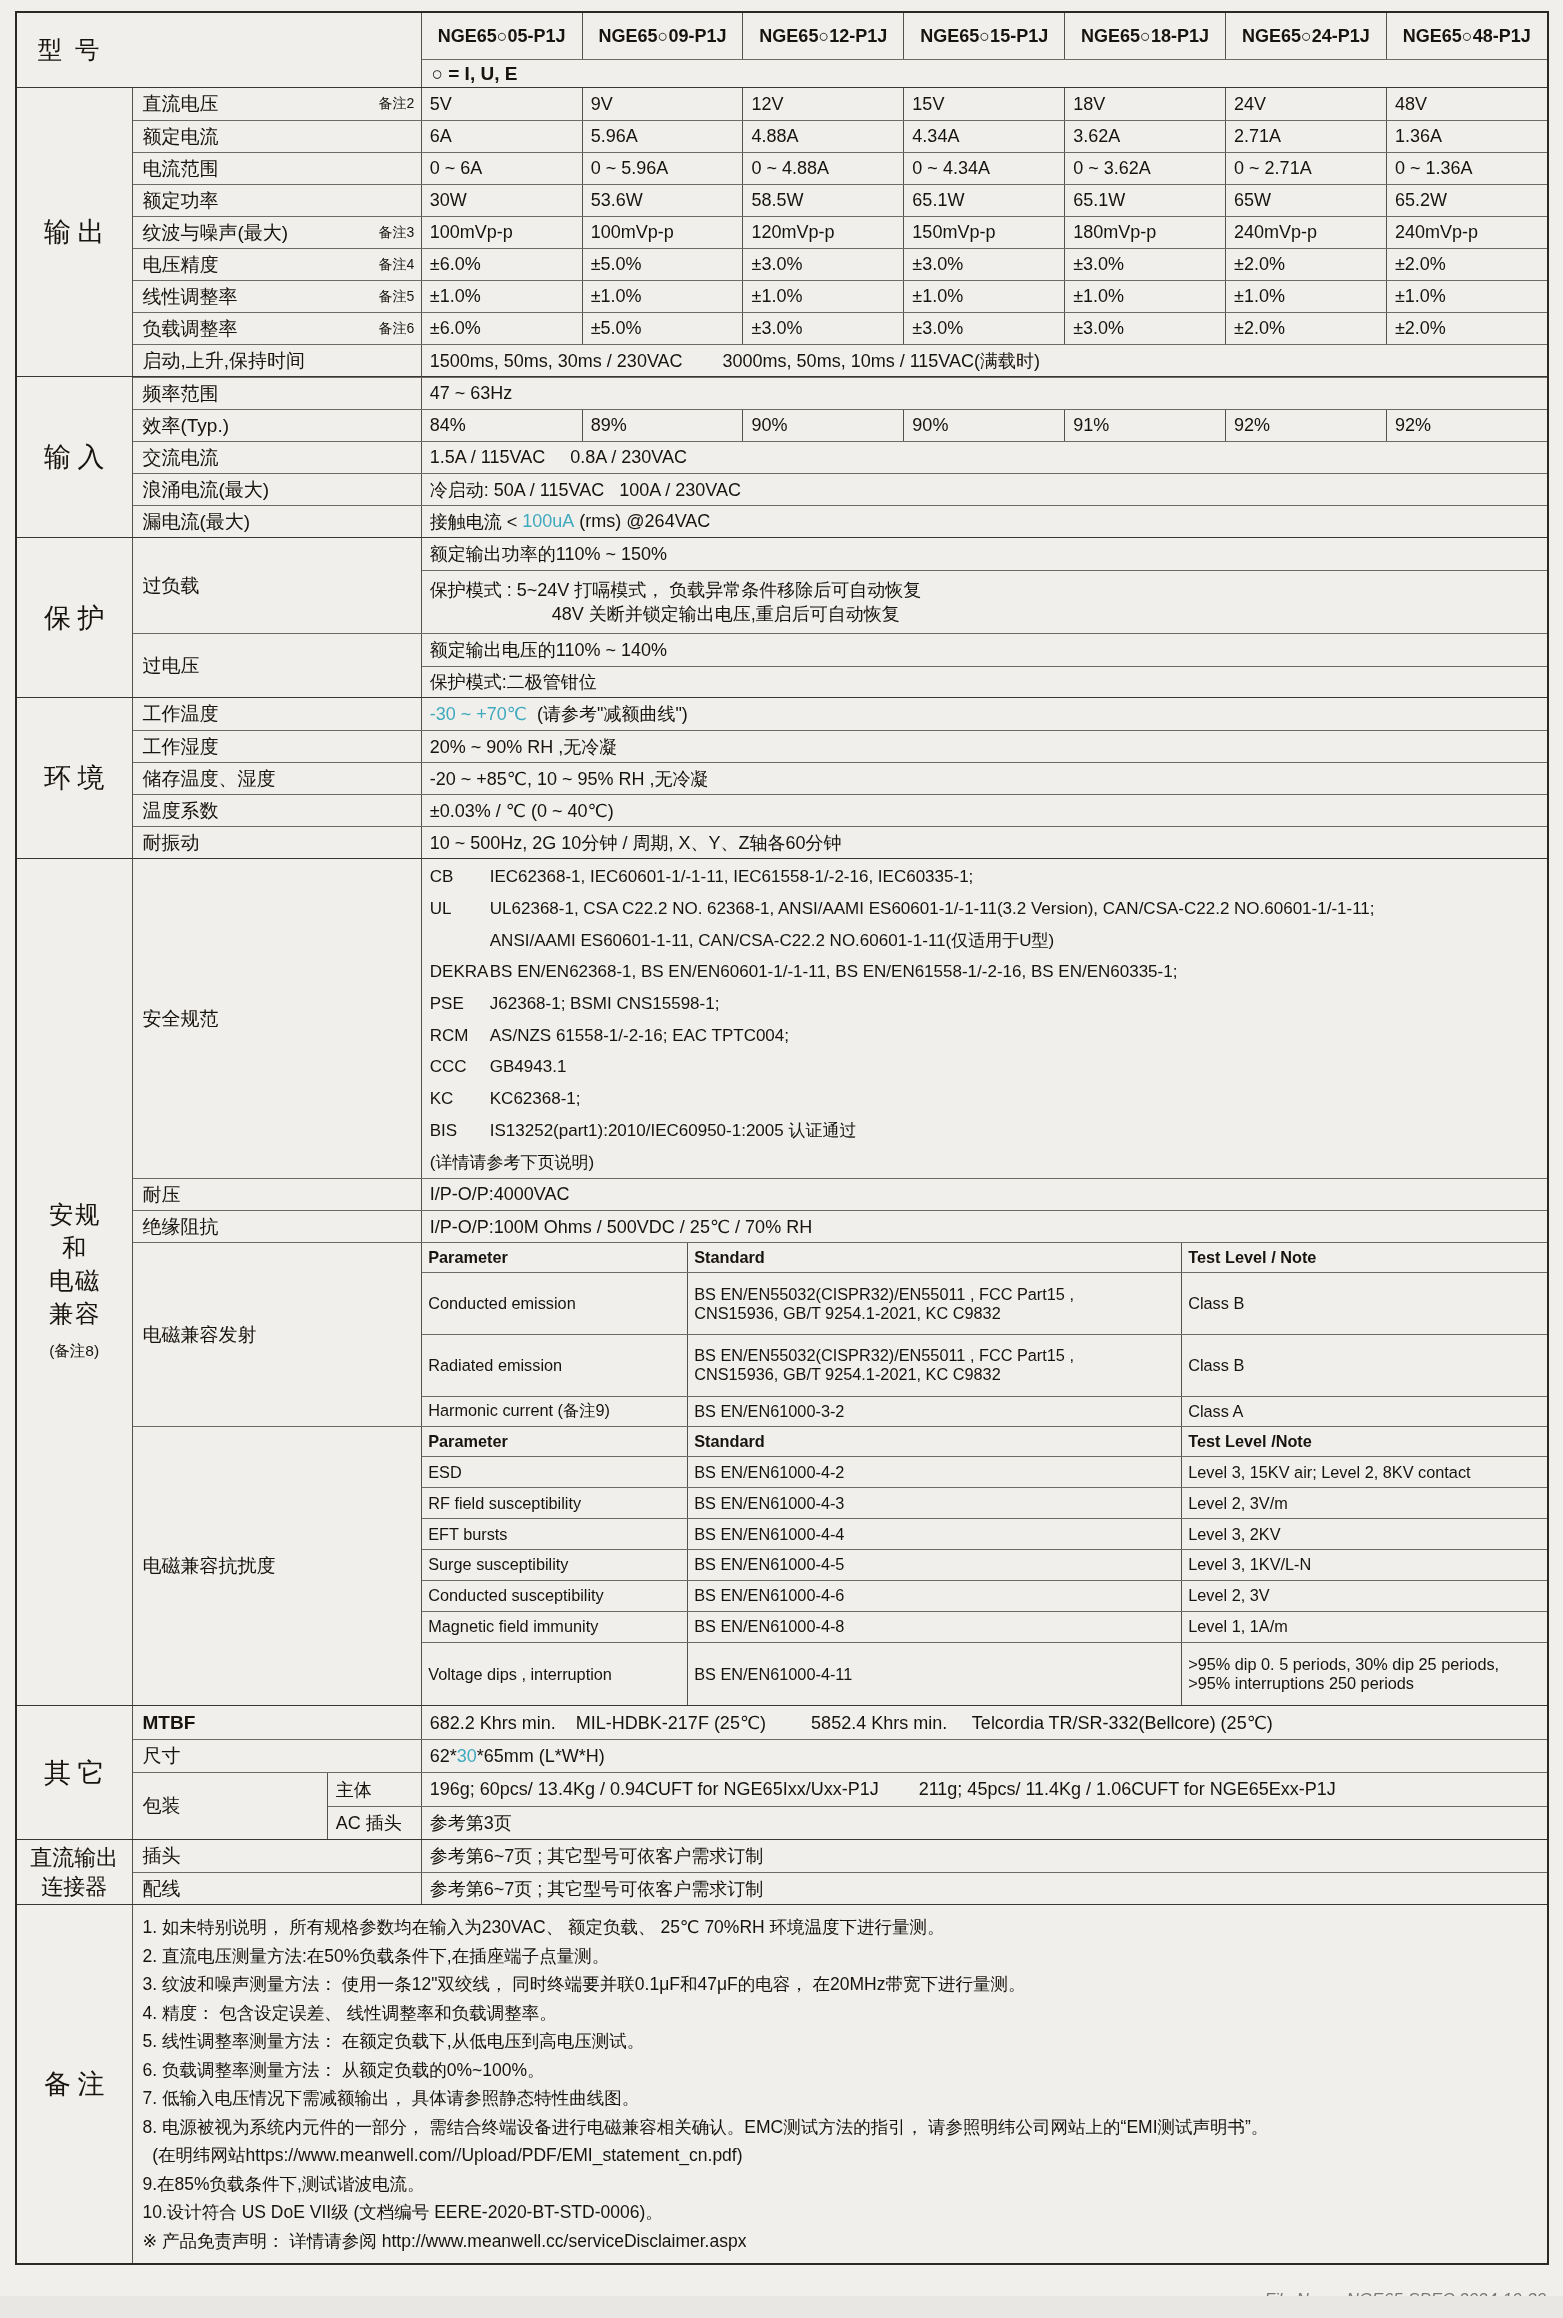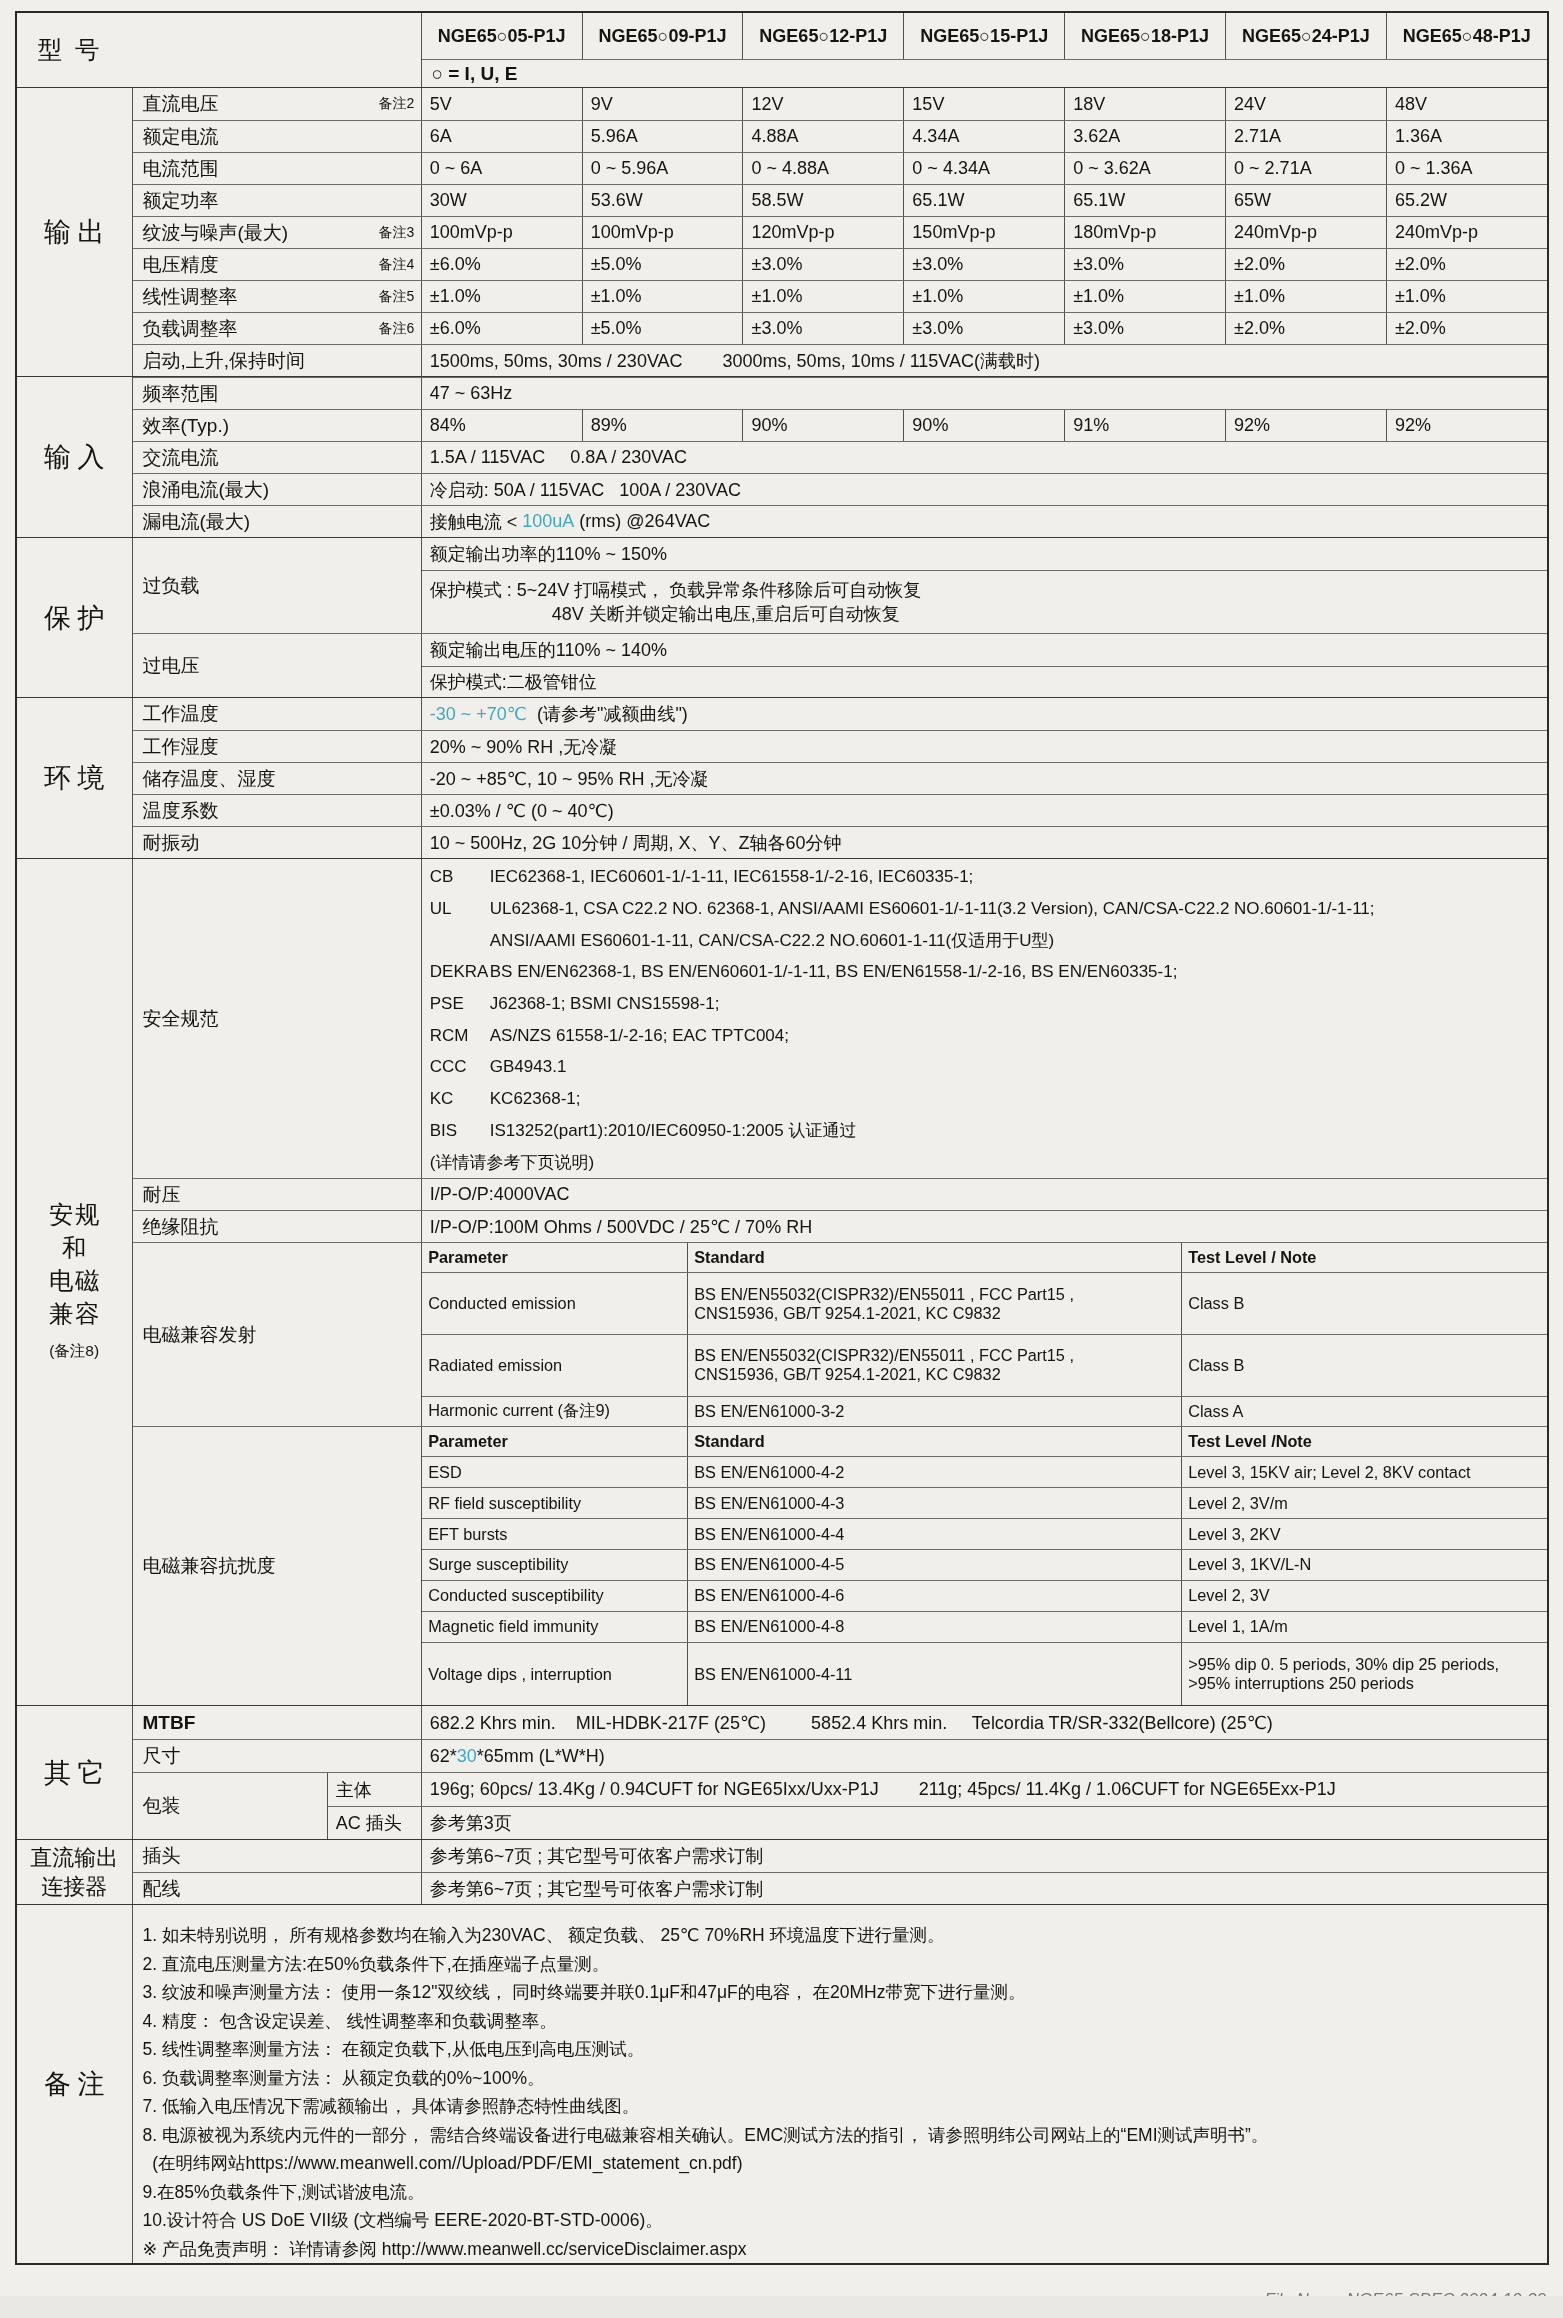--- a/index.html
+++ b/index.html
@@ -457,21 +457,21 @@
           <div class="row bt" style="height: 32px;">
             <div class="cell lab">
               <div class="lab-text">配线</div>
             </div>
             <div class="cell val" style="flex: 1 1 0%;">参考第6~7页 ; 其它型号可依客户需求订制</div>
           </div>
         </div>
       </div>
       <div class="sec bt2">
         <div class="sec-label">备注</div>
-        <div class="notes-body" style="height: 358px; justify-content: flex-end;">
+        <div class="notes-body" style="height: 358px;">
           <div class="note-line">1. 如未特别说明， 所有规格参数均在输入为230VAC、 额定负载、 25℃ 70%RH 环境温度下进行量测。</div>
           <div class="note-line">2. 直流电压测量方法:在50%负载条件下,在插座端子点量测。</div>
           <div class="note-line">3. 纹波和噪声测量方法： 使用一条12"双绞线， 同时终端要并联0.1μF和47μF的电容， 在20MHz带宽下进行量测。</div>
           <div class="note-line">4. 精度： 包含设定误差、 线性调整率和负载调整率。</div>
           <div class="note-line">5. 线性调整率测量方法： 在额定负载下,从低电压到高电压测试。</div>
           <div class="note-line">6. 负载调整率测量方法： 从额定负载的0%~100%。</div>
           <div class="note-line">7. 低输入电压情况下需减额输出， 具体请参照静态特性曲线图。</div>
           <div class="note-line">8. 电源被视为系统内元件的一部分， 需结合终端设备进行电磁兼容相关确认。EMC测试方法的指引， 请参照明纬公司网站上的“EMI测试声明书”。</div>
           <div class="note-line">  (在明纬网站https://www.meanwell.com//Upload/PDF/EMI_statement_cn.pdf)</div>
           <div class="note-line">9.在85%负载条件下,测试谐波电流。</div>

